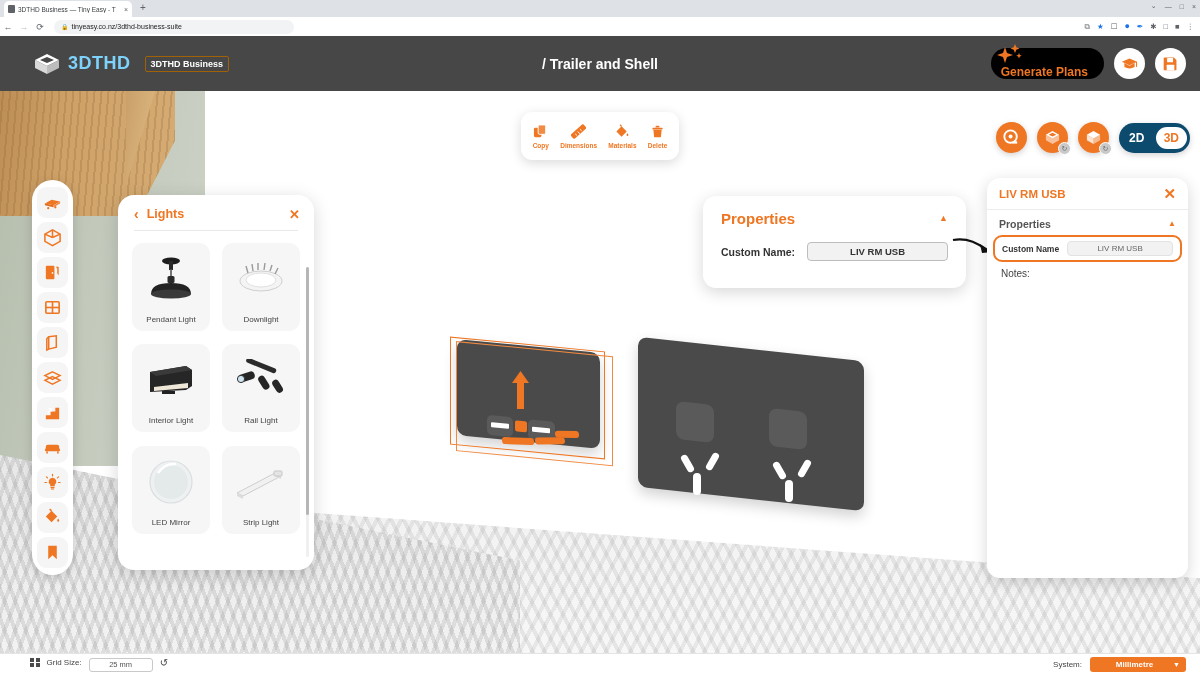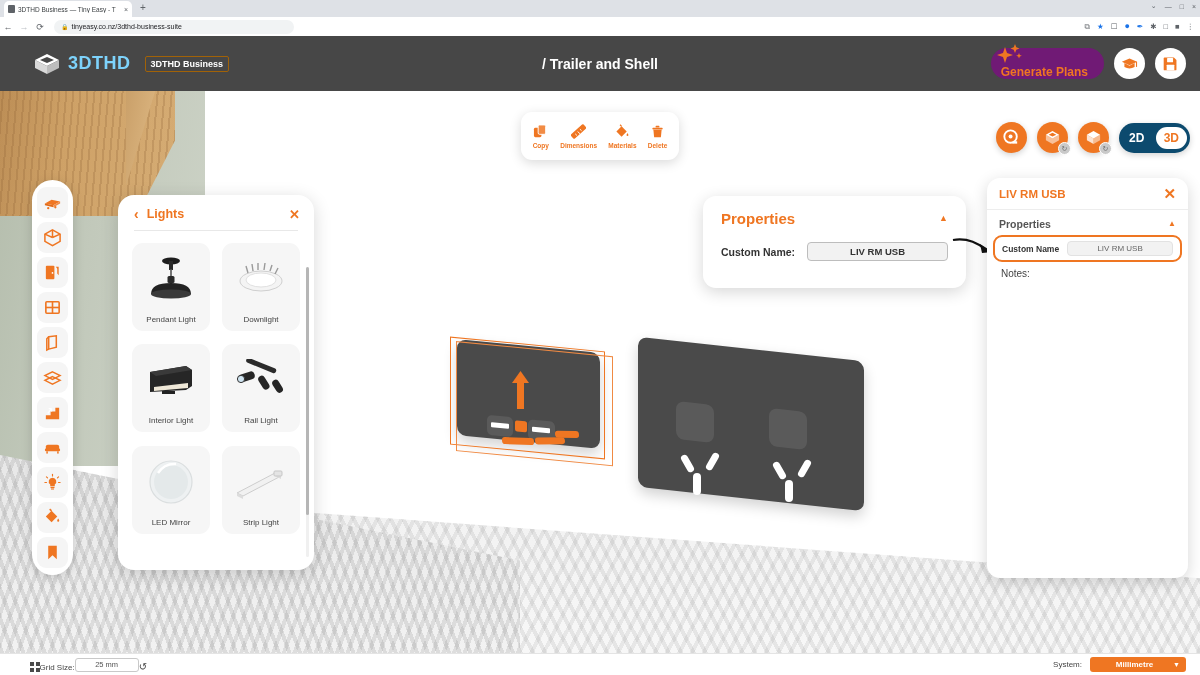--- a/index.html
+++ b/index.html
@@ -205,21 +205,21 @@
   .rp-notes {
     margin:0 14px; height:76px; background:#f4f4f4; border:1px solid #e6e6e6; border-radius:5px;
     padding:7px 9px; font-size:8px; color:#8a8a8a;
   }
 
   
   .bottom-bar {
     position:absolute; left:0; bottom:0; width:1200px; height:22px;
     background:#fff; border-top:1px solid #e4e4e4; display:flex; align-items:center;
   }
-  .bb-left { display:flex; align-items:flex-end; padding-left:30px; }
+  .bb-left { display:flex; align-items:flex-start; gap:7px; padding-left:30px; }
   .grid-icon { display:grid; grid-template-columns:4px 4px; grid-template-rows:4px 4px; gap:1.5px; }
   .grid-icon i { background:#4a4a4a; display:block; }
   .bb-lab { font-size:8px; color:#444; }
   .bb-field {
     width:64px; height:14px; background:#fff; border:1px solid #c9c9c9; border-radius:3px;
     display:flex; align-items:center; justify-content:center; font-size:7.5px; color:#555;
   }
   .bb-reset { font-size:10px; color:#444; line-height:1; cursor:pointer; }
   .bb-right { margin-left:auto; display:flex; align-items:center; gap:8px; padding-right:14px; }
   .sys-lab { font-size:8px; color:#444; }
@@ -238,21 +238,21 @@
   .logo-wrap { display:flex; align-items:center; gap:8px; margin-left:20px; }
   .logo-mark { width:26px; height:24px; }
   .logo-text { color:#7dd3fc; font-size:18px; font-weight:bold; letter-spacing:.5px; }
   .logo-badge {
     border:1px solid #a16207; border-radius:2px; padding:2px 5px;
     color:#fff; font-size:9px; font-weight:bold; margin-left:6px;
   }
   .hdr-title { position:absolute; left:0; right:0; text-align:center; color:#fff; font-size:14px; font-weight:bold; pointer-events:none; }
   .hdr-right { margin-left:auto; display:flex; align-items:center; gap:10px; z-index:2; }
   .gen-btn {
-    height:31px; background:#701a75; border-radius:16px; display:flex; align-items:center;
+    height:31px; background:#000000; border-radius:16px; display:flex; align-items:center;
     padding:16px 16px 0 10px; gap:5px; cursor:pointer; position:relative;
   }
   .gen-label { color:#ef7622; font-size:12px; font-weight:bold; }
   .spark { position:absolute; left:5px; top:-4px; }
   .circ-btn {
     width:31px; height:31px; border-radius:50%; background:#fff;
     display:flex; align-items:center; justify-content:center; cursor:pointer;
   }
   .circ-btn svg { width:17px; height:17px; display:block; }
 </style>

